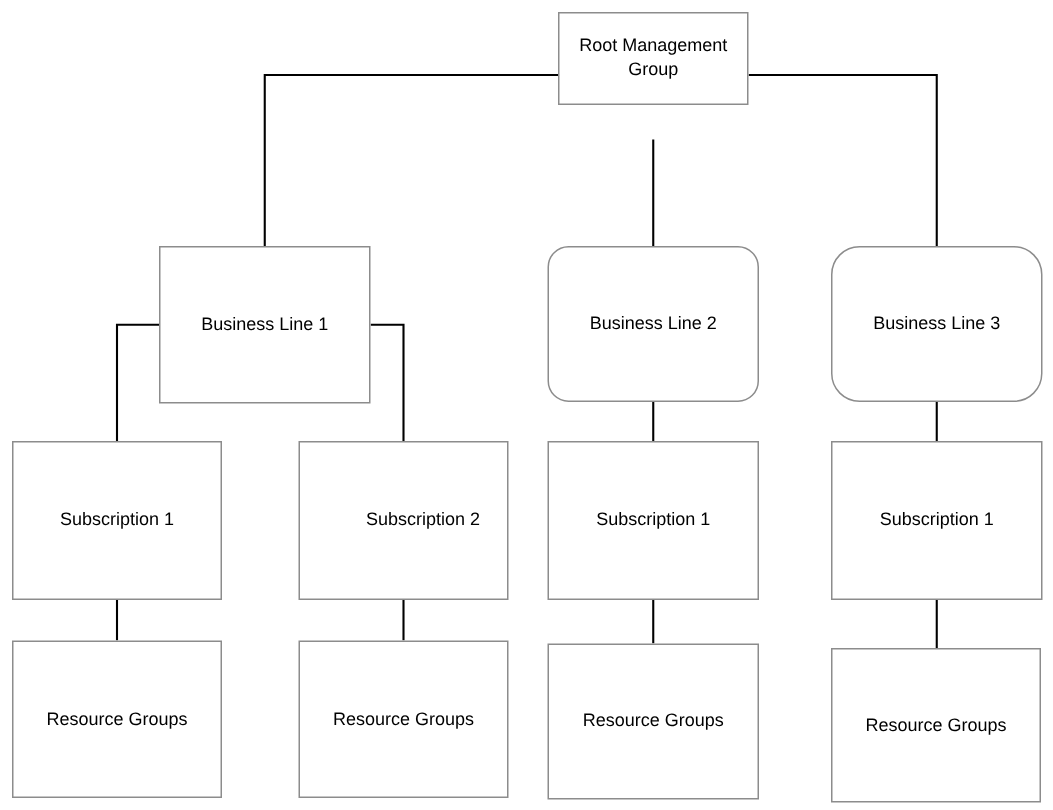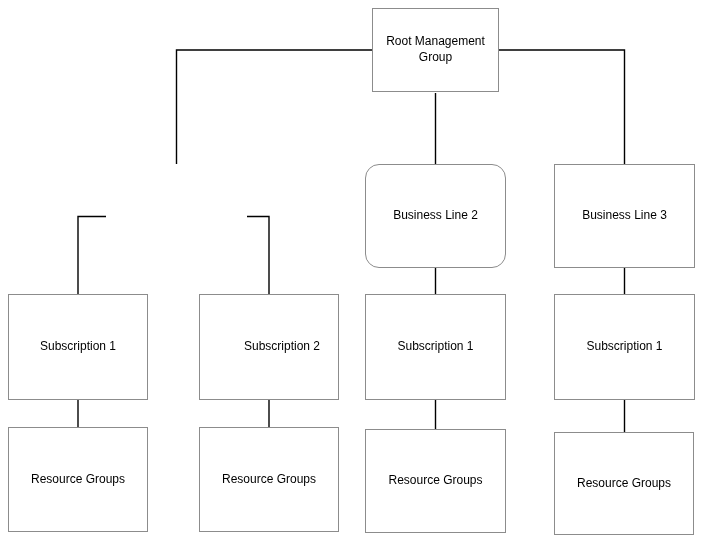--- a/index.html
+++ b/index.html
@@ -42,24 +42,24 @@
     color: var(--text);
     font-size: 12px;
     line-height: 1.32;
     display: flex;
     align-items: center;
     justify-content: center;
     text-align: center;
     padding: 3px 10px;
   }
   
-  .n-root  { left: 372px; top: 8px;   width: 127px; height: 84px; }
+  .n-root  { left: 372px; top: 8px;   width: 127px; height: 62px; }
   .n-bl1   { left: 106px; top: 164px; width: 141px; height: 105px; }
   .n-bl2   { left: 365px; top: 164px; width: 141px; height: 104px; border-radius: 14px; }
-  .n-bl3   { left: 554px; top: 164px; width: 141px; height: 104px; }
+  .n-bl3   { left: 554px; top: 164px; width: 141px; height: 104px; border-radius: 19px; }
   .n-sub1a { left: 8px;   top: 294px; width: 140px; height: 106px; }
   .n-sub2a { left: 199px; top: 294px; width: 140px; height: 106px; padding-left: 36px; }
   .n-sub1b { left: 365px; top: 294px; width: 141px; height: 106px; }
   .n-sub1c { left: 554px; top: 294px; width: 141px; height: 106px; }
   .n-rg1   { left: 8px;   top: 427px; width: 140px; height: 105px; }
   .n-rg2   { left: 199px; top: 427px; width: 140px; height: 105px; }
   .n-rg3   { left: 365px; top: 429px; width: 141px; height: 104px; }
   .n-rg4   { left: 554px; top: 432px; width: 140px; height: 103px; }
 </style>
 </head>
@@ -76,20 +76,21 @@
     <polyline class="connector" points="435.5,268 435.5,294"></polyline>
     <polyline class="connector" points="624.5,268 624.5,294"></polyline>
     <polyline class="connector" points="78,400 78,427"></polyline>
     <polyline class="connector" points="269,400 269,427"></polyline>
     <polyline class="connector" points="435.5,400 435.5,429"></polyline>
     <polyline class="connector" points="624.5,400 624.5,432"></polyline>
   </svg>
 
   <div class="node n-root">Root Management Group</div>
 
+  <div class="node n-bl1">Business Line 1</div>
   <div class="node n-bl2">Business Line 2</div>
   <div class="node n-bl3">Business Line 3</div>
 
   <div class="node n-sub1a">Subscription 1</div>
   <div class="node n-sub2a">Subscription 2</div>
   <div class="node n-sub1b">Subscription 1</div>
   <div class="node n-sub1c">Subscription 1</div>
 
   <div class="node n-rg1">Resource Groups</div>
   <div class="node n-rg2">Resource Groups</div>

